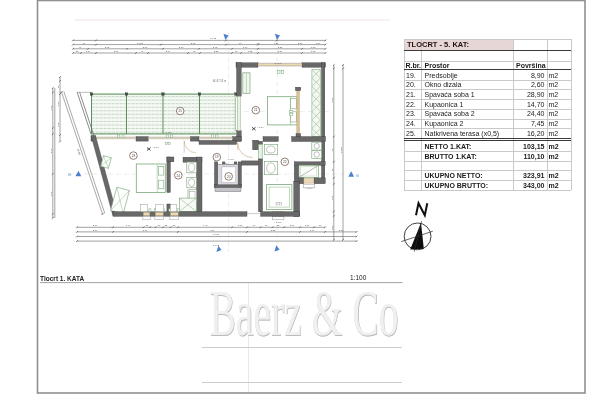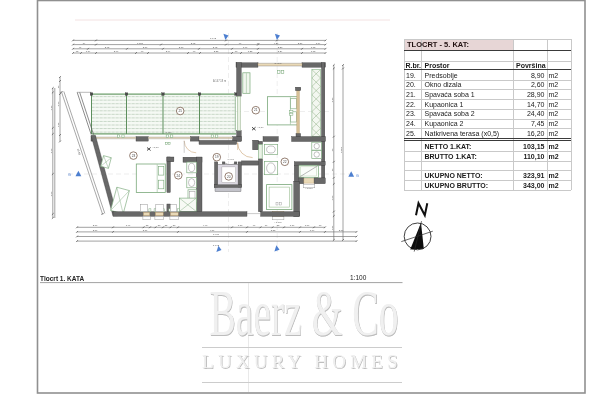--- a/index.html
+++ b/index.html
@@ -484,15 +484,14 @@
     <div class="cell" style="left:484.5px;top:181.9px;width:60px;text-align:right;font-weight:bold;font-size:7.0px;color:#1a1a1a;">343,00</div>
     <div class="cell" style="left:548.5px;top:181.9px;font-weight:bold;font-size:7.0px;color:#1a1a1a;">m2</div>
 
   </div>
 
   <div class="cell b" style="left:40px;top:276px;font-size:6.5px;color:#222;">Tlocrt 1. KATA</div>
   <div class="cell" style="left:350px;top:274.5px;font-size:6.5px;color:#222;">1:100</div>
 
   <div class="t" style="left:104px;top:287px;width:400px;text-align:center;font-family:'Liberation Serif',serif;font-size:66px;line-height:0.78;color:#f0f0f0;text-shadow:1px 1px 0 #bcbcbc,0.5px 0.5px 0 #d0d0d0;transform:scaleX(0.60);transform-origin:50% 0;">Baerz &amp; Co</div>
   <div class="t" style="left:202px;top:346.5px;width:200px;height:1px;background:#cccccc;"></div>
-  <div class="t" style="left:197px;top:351px;width:210px;text-align:center;font-family:'Liberation Serif',serif;font-size:19px;letter-spacing:4.2px;color:#efefef;text-shadow:0.8px 0.8px 0 #bfbfbf;">LUXURY&nbsp;HOMES</div>
   <div class="t" style="left:202px;top:381.5px;width:200px;height:1px;background:#cccccc;"></div>
 </div>
 
 </body></html>

